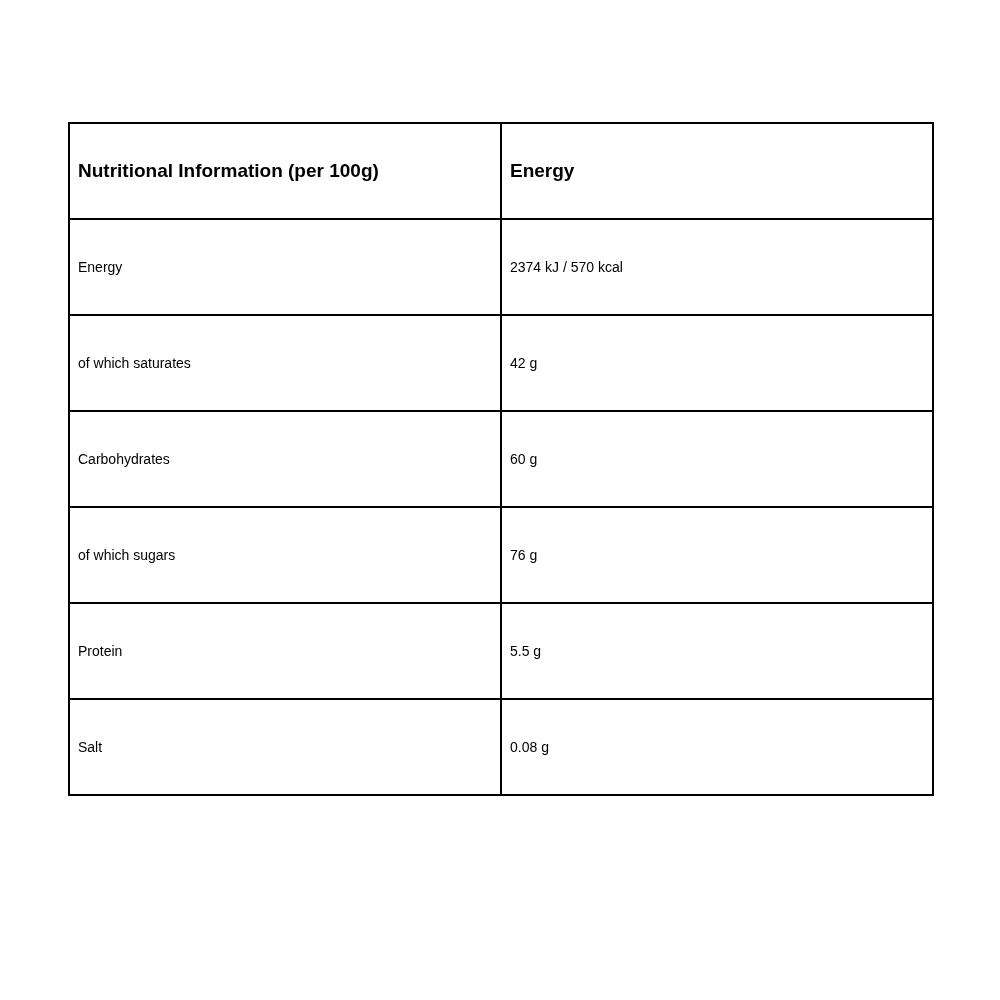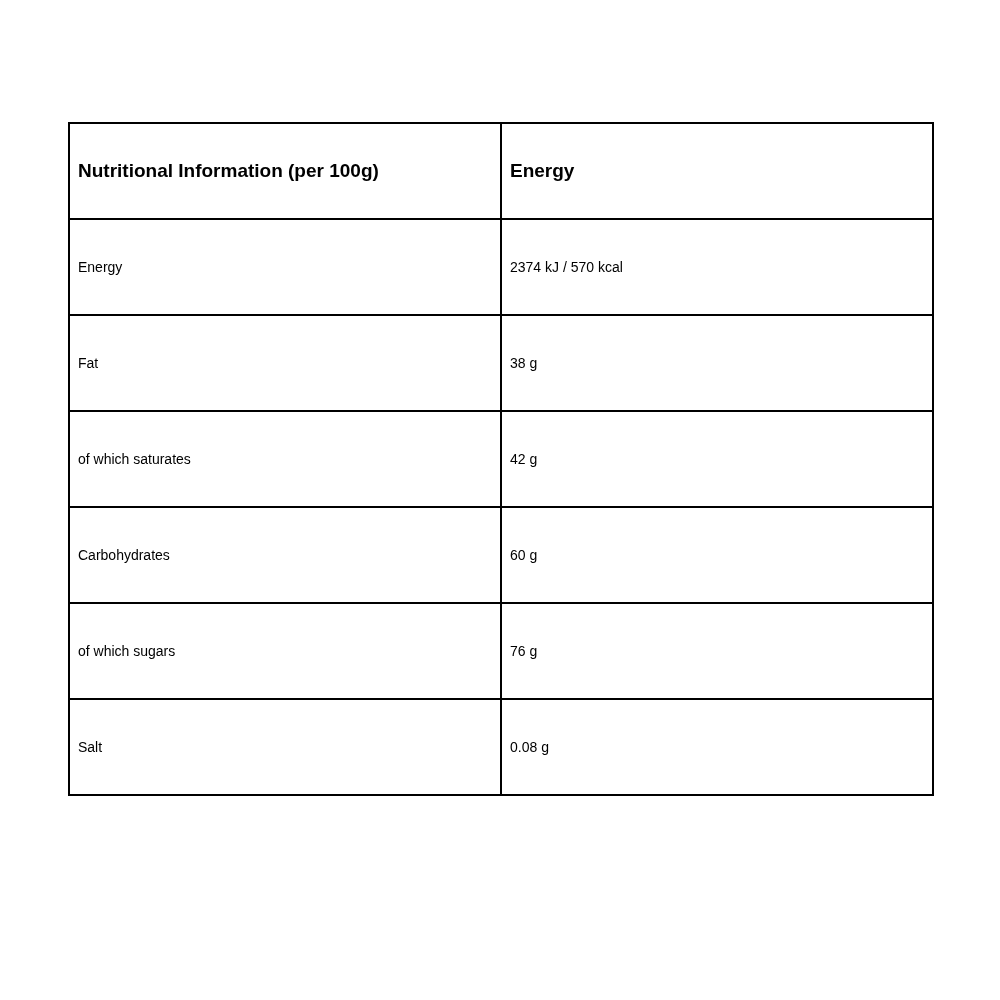--- a/index.html
+++ b/index.html
@@ -60,35 +60,35 @@
           <th>Nutritional Information (per 100g)</th>
           <th>Energy</th>
         </tr>
       </thead>
       <tbody>
         <tr>
           <td>Energy</td>
           <td>2374 kJ / 570 kcal</td>
         </tr>
         <tr>
-          <td>Fat</td>
-          <td>38 g</td>
-        </tr>
-        <tr>
           <td>of which saturates</td>
           <td>42 g</td>
         </tr>
         <tr>
           <td>Carbohydrates</td>
           <td>60 g</td>
         </tr>
         <tr>
           <td>of which sugars</td>
           <td>76 g</td>
         </tr>
         <tr>
+          <td>Protein</td>
+          <td>5.5 g</td>
+        </tr>
+        <tr>
           <td>Salt</td>
           <td>0.08 g</td>
         </tr>
       </tbody>
     </table>
   </div>
 </div>
 
 </body></html>

